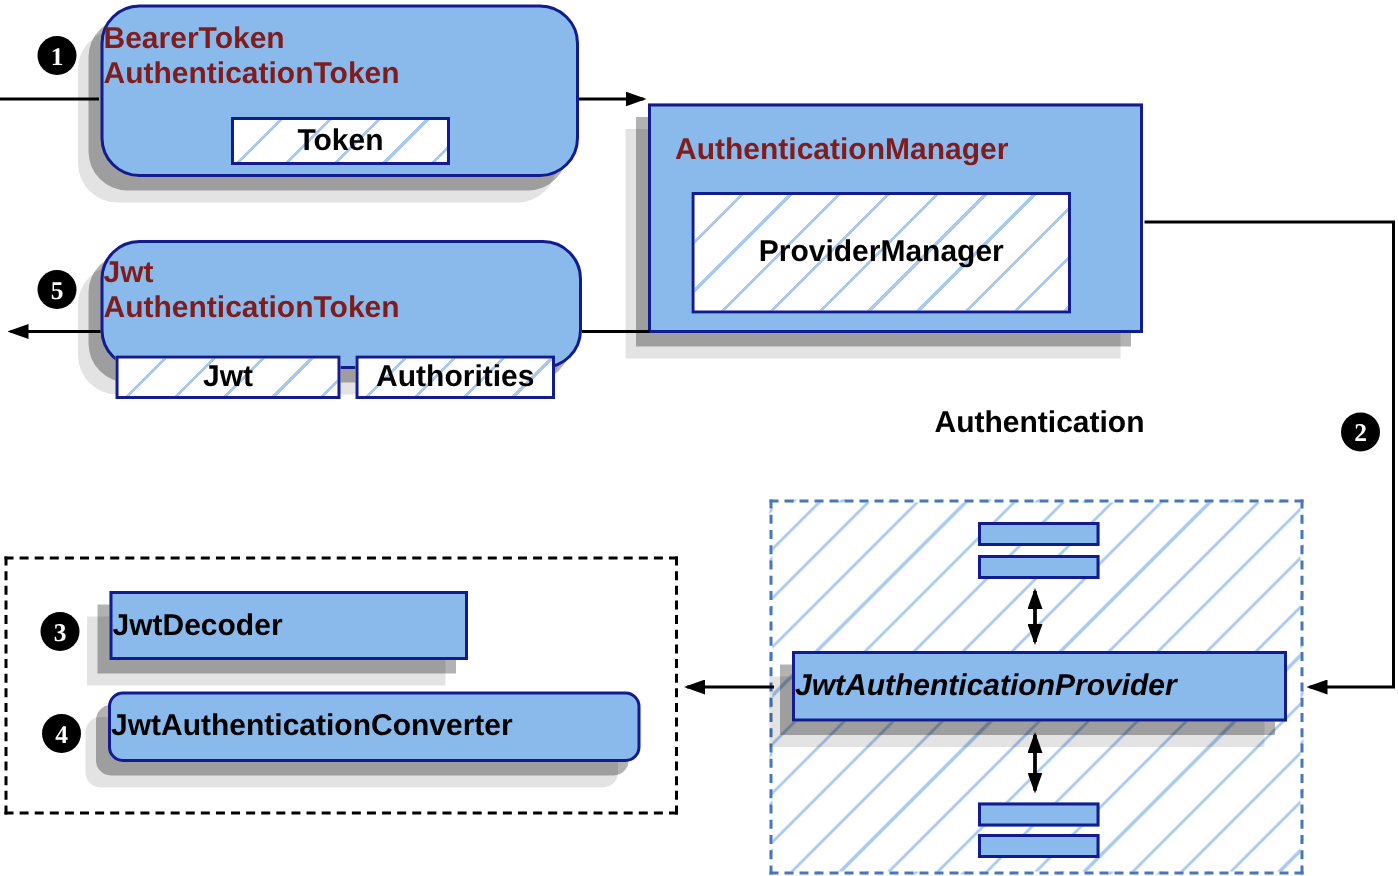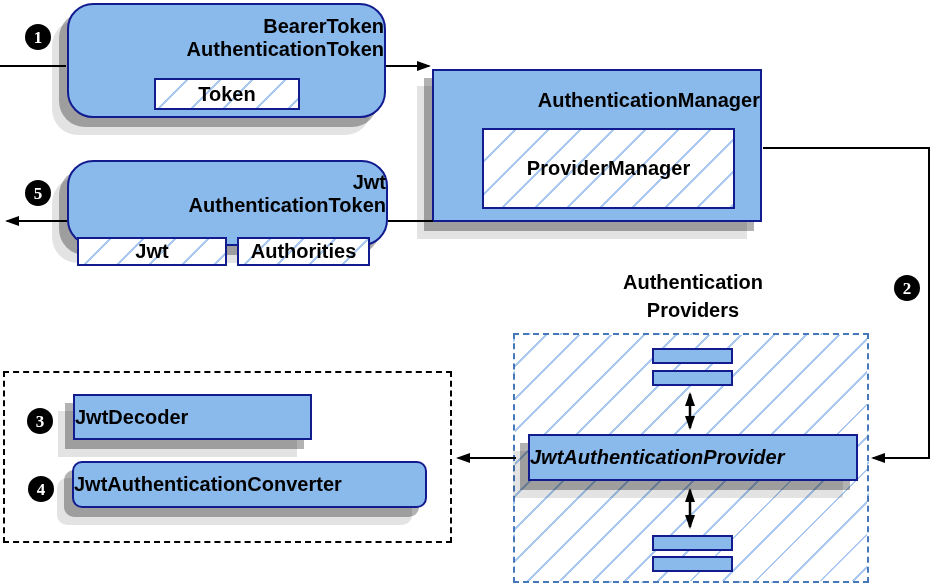--- a/index.html
+++ b/index.html
@@ -19,21 +19,21 @@
   
   .node{
     position:absolute;
     background:var(--node-fill);
     border:2px solid var(--node-border);
     box-shadow:-8px 9px 0 rgba(0,0,0,0.30), -15px 17px 0 rgba(0,0,0,0.11);
     color:#000;font-weight:bold;
   }
   .rounded{border-radius:26px;}
   .node-title{
-    text-align:right;font-size:20px;line-height:23px;font-weight:bold;color:#000000;
+    text-align:left;font-size:20px;line-height:23px;font-weight:bold;color:#7f1d1d;
   }
   .hatch{
     background-color:#ffffff;
     background-image:repeating-linear-gradient(135deg,transparent 0 21px,var(--hatch-line) 21px 23px);
   }
   .field{
     position:absolute;
     border:2px solid var(--node-border);
     display:flex;align-items:center;justify-content:center;
     font-size:20px;font-weight:bold;color:#000;
@@ -75,21 +75,20 @@
 </style>
 </head>
 <body>
 
 <div class="canvas">
 
   <div class="group-dashed-blue hatch z10"></div>
 
   <div class="group-label">
     <div>Authentication</div>
-    <div>Providers</div>
   </div>
 
   <div class="bar z20" style="top:348px;"></div>
   <div class="bar z20" style="top:370px;"></div>
   <div class="bar z20" style="top:535px;"></div>
   <div class="bar z20" style="top:556px;"></div>
 
   <div class="plain-box z20" style="left:528px;top:434px;width:330px;height:47px;font-style:italic;">
     <span>JwtAuthenticationProvider</span>
   </div>
@@ -114,21 +113,21 @@
     </div>
     <div class="field hatch" style="left:168px;top:75px;width:133px;height:29px;">
       <span>Authorities</span>
     </div>
   </div>
 
   <div class="node z20" style="left:432px;top:69px;width:330px;height:153px;padding-left:16px;">
     <div class="node-title" style="margin-top:18px;">
       <span>AuthenticationManager</span>
     </div>
-    <div class="field hatch" style="left:48px;top:57px;width:253px;height:81px;">
+    <div class="field hatch" style="left:27px;top:57px;width:253px;height:81px;">
       <span>ProviderManager</span>
     </div>
   </div>
 
   <div class="group-dashed-black z10"></div>
 
   <div class="plain-box z20" style="left:73px;top:394px;width:239px;height:46px;">
     <span>JwtDecoder</span>
   </div>
 

